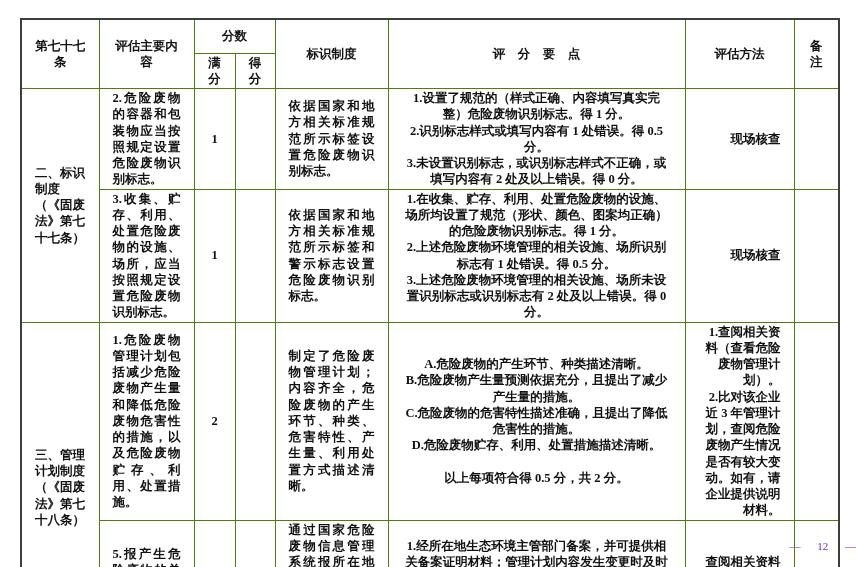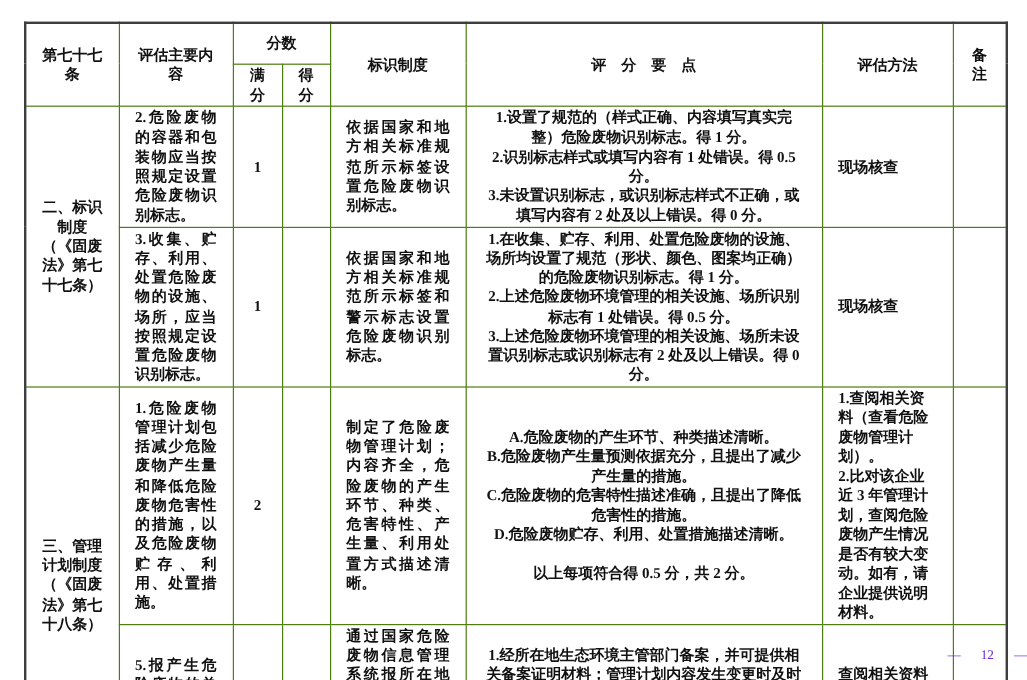--- a/index.html
+++ b/index.html
@@ -24,29 +24,29 @@
     padding:1px 13px;
     font-size:12.5px;
     line-height:1.3;
     font-weight:bold;
     vertical-align:middle;
     overflow:hidden;
     word-break:break-all;
   }
   th.hdr{text-align:center;font-size:13px;}
   td.group{
-    text-align:center;
+    text-align:left;
     padding-left:1px;padding-right:1px;
     font-size:12.8px;
   }
   td.content{text-align:justify;}
   td.score{text-align:center;}
   td.standard{text-align:justify;}
   td.points{text-align:center;white-space:pre-wrap;vertical-align:middle;}
-  td.method{text-align:left;white-space:pre-wrap;}
+  td.method{text-align:right;white-space:pre-wrap;}
   td.remark{text-align:center;}
   .footer{
     position:absolute;
     left:0;right:0;
     top:540px;
     text-align:right;
     font-size:11px;
     word-spacing:14px;
     color:#6d28d9;
   }

